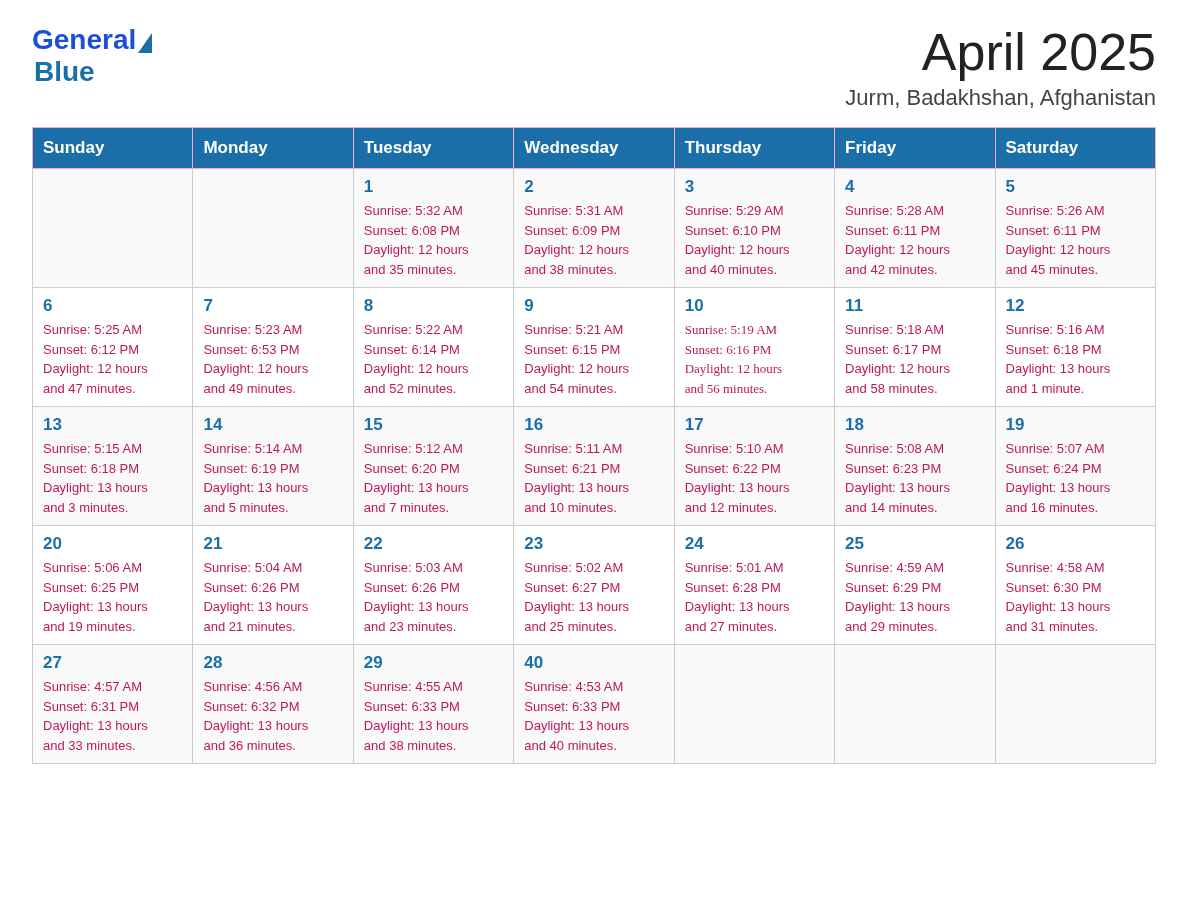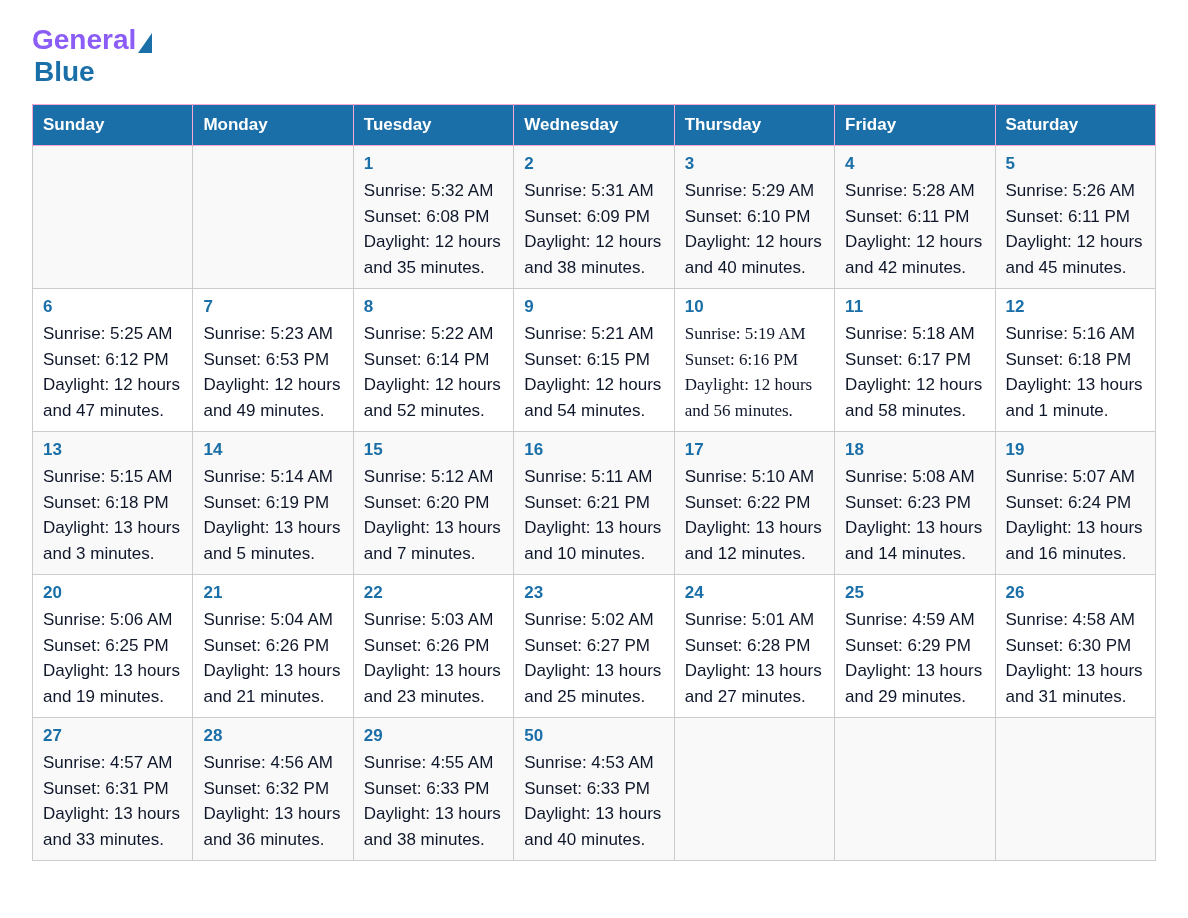--- a/index.html
+++ b/index.html
@@ -22,21 +22,21 @@
       align-items: flex-start;
     }
     .logo-text {
       display: flex;
       align-items: center;
       gap: 0;
     }
     .logo-general {
       font-size: 28px;
       font-weight: bold;
-      color: #8b5cf6;
+      color: #1d4ed8;
     }
     .logo-triangle {
       width: 0;
       height: 0;
       border-left: 14px solid transparent;
       border-right: 0px solid transparent;
       border-bottom: 20px solid #1a6fa8;
       margin-left: 2px;
       margin-top: 6px;
     }
@@ -81,22 +81,22 @@
       width: 14.28%;
       min-height: 110px;
     }
     .day-number {
       font-size: 17px;
       font-weight: bold;
       color: #1a6fa8;
       margin-bottom: 4px;
     }
     .day-info {
-      font-size: 17px;
-      color: #0f172a;
+      font-size: 13px;
+      color: #be185d;
       line-height: 1.5;
     }
     .empty-cell {
       background: #ffffff;
     }
     tbody tr:nth-child(odd) td {
       background-color: #f9f9f9;
     }
     tbody tr:nth-child(even) td {
       background-color: #ffffff;
@@ -105,20 +105,24 @@
 </head>
 <body>
 
 <div class="header-row">
   <div class="logo">
     <div class="logo-text">
       <span class="logo-general">General</span>
       <span class="logo-triangle"></span>
     </div>
     <span class="logo-blue">Blue</span>
+  </div>
+  <div class="title-block">
+    <div class="month-title">April 2025</div>
+    <div class="location-title">Jurm, Badakhshan, Afghanistan</div>
   </div>
 </div>
 
 <table class="calendar-table">
   <thead>
     <tr>
     <th>Sunday</th>
         <th>Monday</th>
         <th>Tuesday</th>
         <th>Wednesday</th>
@@ -336,21 +340,21 @@
 and 36 minutes.</div>
         </td>
         <td>
           <div class="day-number">29</div>
           <div class="day-info" style="white-space: pre-line;">Sunrise: 4:55 AM
 Sunset: 6:33 PM
 Daylight: 13 hours
 and 38 minutes.</div>
         </td>
         <td>
-          <div class="day-number">50</div>
+          <div class="day-number">40</div>
           <div class="day-info" style="white-space: pre-line;">Sunrise: 4:53 AM
 Sunset: 6:33 PM
 Daylight: 13 hours
 and 40 minutes.</div>
         </td>
         <td class="empty-cell"></td>
         <td class="empty-cell"></td>
         <td class="empty-cell"></td>
       </tr>
     </tbody>

